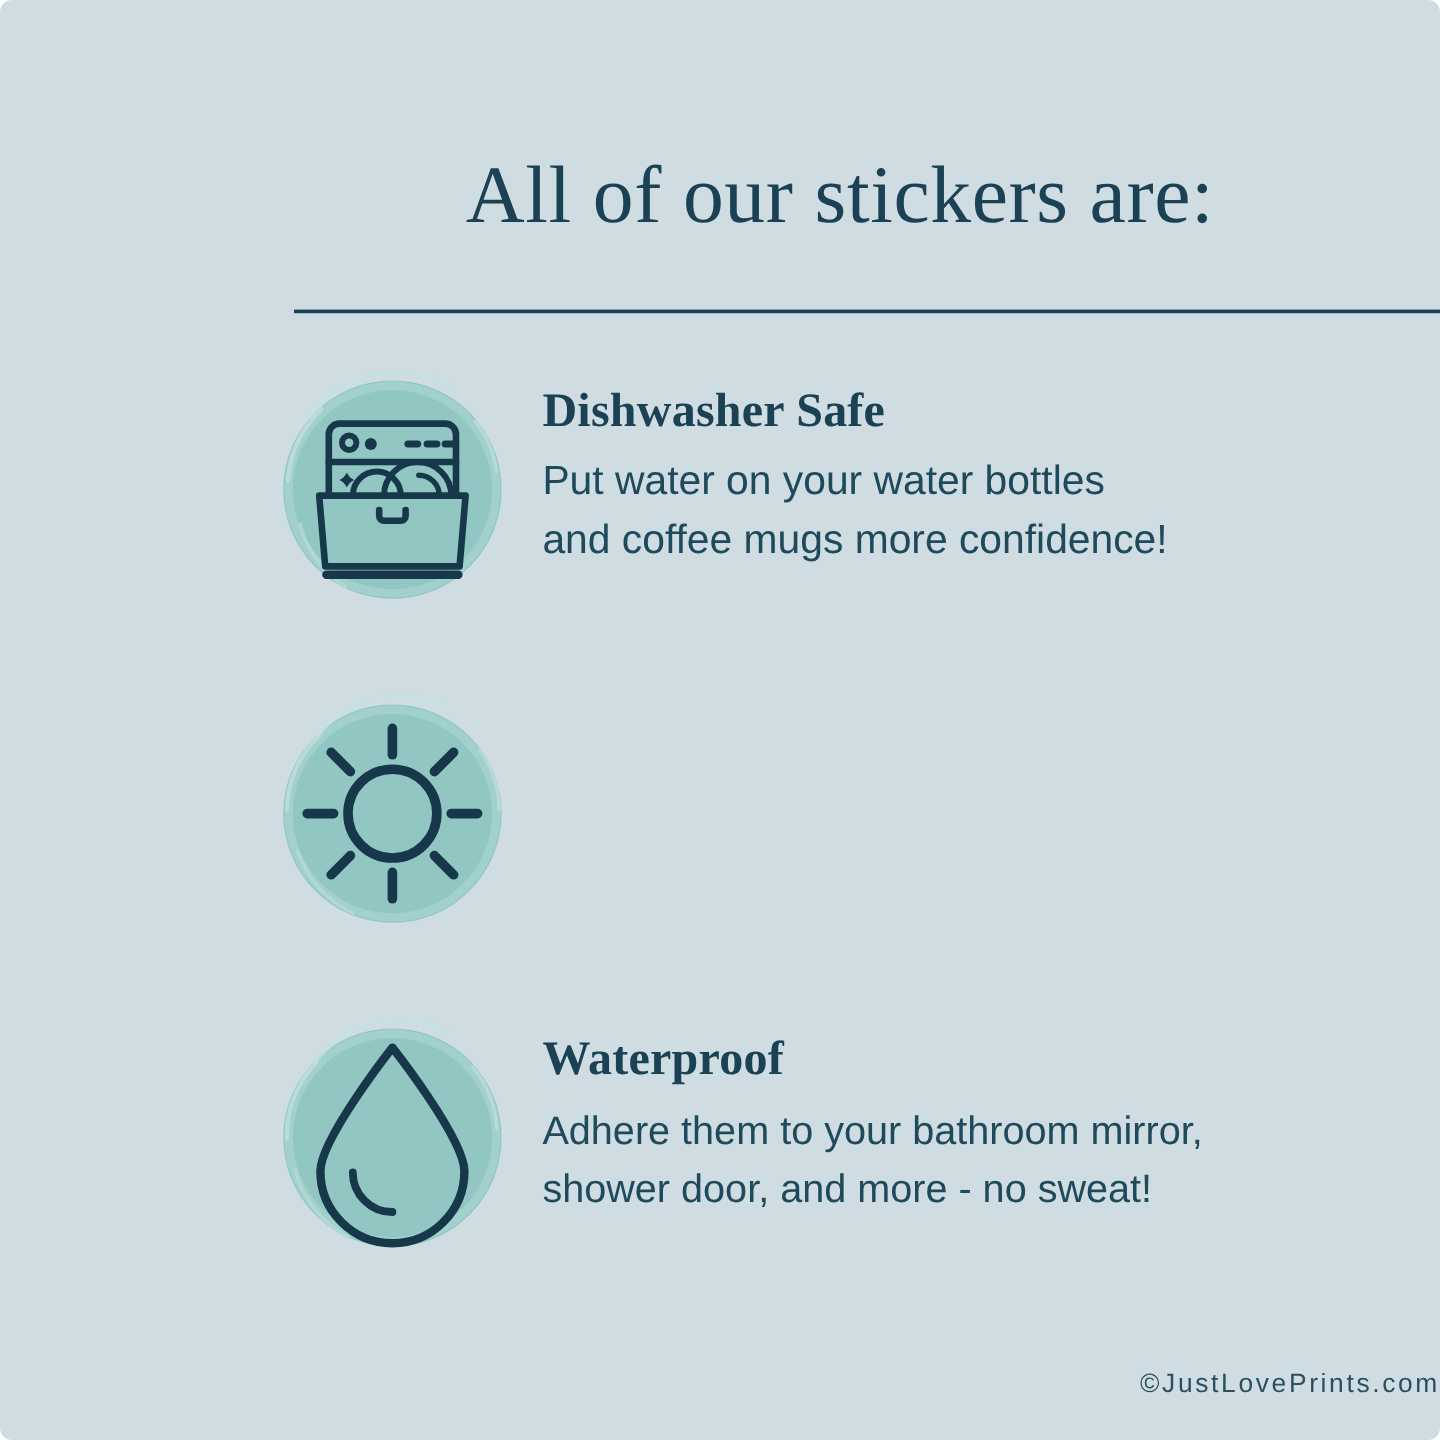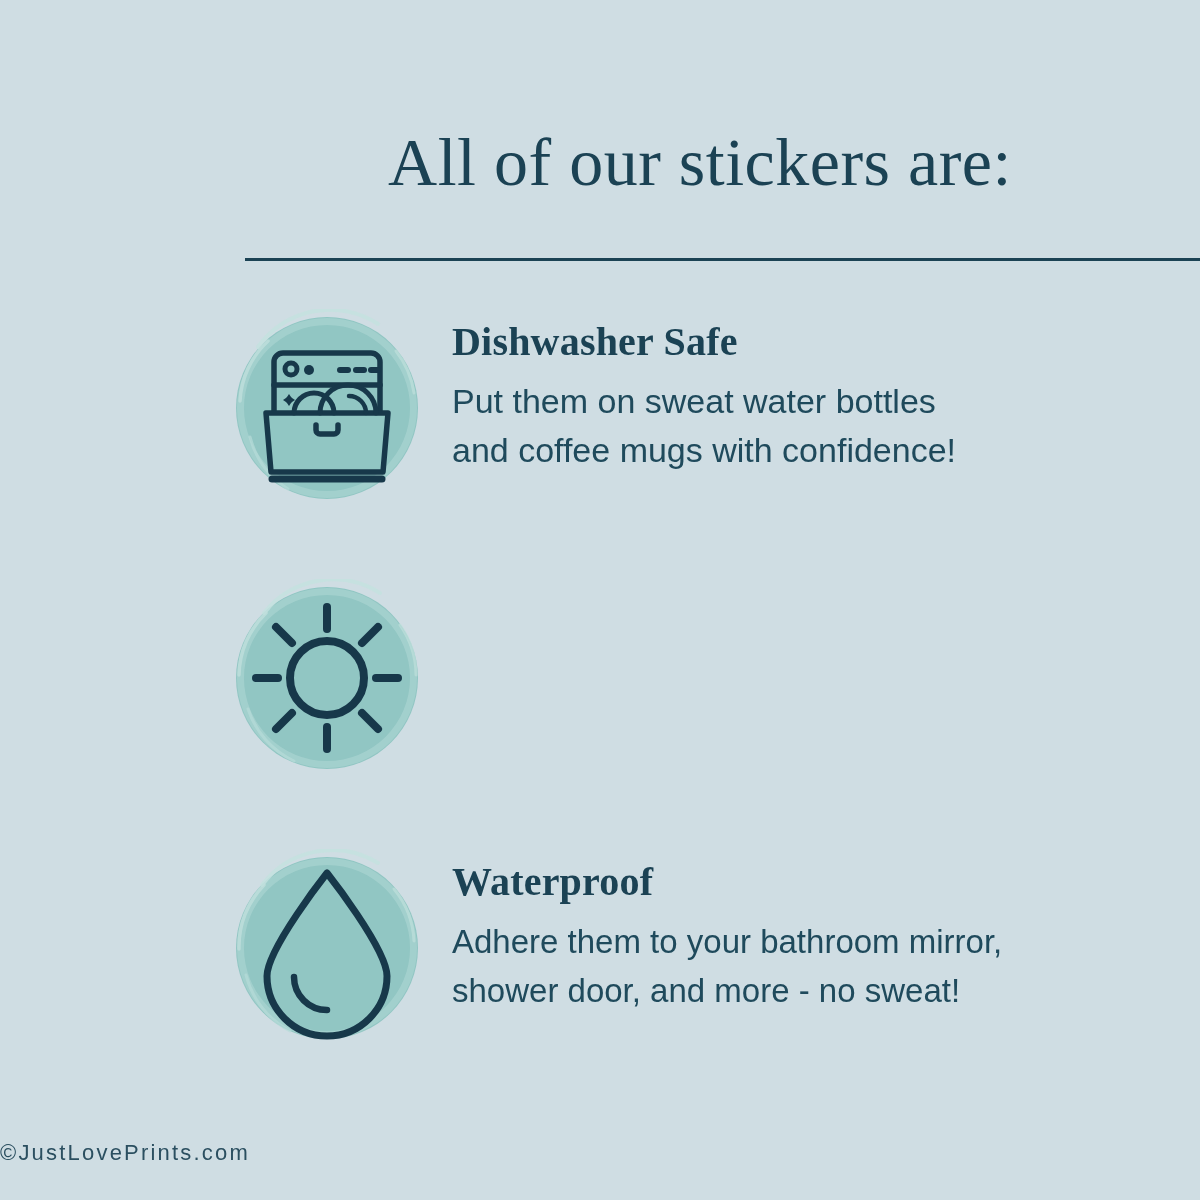--- a/index.html
+++ b/index.html
@@ -13,20 +13,21 @@
     overflow: hidden;
     font-family: "Liberation Sans", sans-serif;
   }
 
   #page {
     position: relative;
     width: 1200px;
     height: 1200px;
     background: #cfdde3;
     box-sizing: border-box;
+    border-radius: 10px;
   }
 
   
   .title {
     position: absolute;
     left: 245px;
     top: 122px;
     width: 910px;
     text-align: center;
     font-family: "Liberation Serif", "DejaVu Serif", serif;
@@ -102,21 +103,21 @@
   .feature-2 .feature-text { top: 14px; }
   .feature-3 .feature-text { left: 452px; top: 14px; }
   .feature-3 .feature-desc { font-size: 33px; }
 
   
   .footer {
     position: absolute;
     left: 0;
     top: 1140px;
     width: 1200px;
-    text-align: left;
+    text-align: right;
     font-family: "Liberation Sans", sans-serif;
     font-size: 22px;
     letter-spacing: 2.2px;
     color: #2b4f60;
   }
 </style>
 </head>
 <body>
 
 <div id="page">
@@ -166,22 +167,22 @@
         </g>
 
         <path d="M61 85 l4 6 l-4 6 l-4 -6 Z" fill="#17384a"></path>
         <path d="M55 91 l6 -4 l6 4 l-6 4 Z" fill="#17384a"></path>
       </svg>
     </div>
 
     <div class="feature-text">
       <div class="feature-heading">Dishwasher Safe</div>
       <div class="feature-desc">
-        <span class="line">Put them on sweat water bottles</span>
-        <span class="line">and coffee mugs with confidence!</span>
+        <span class="line">Put water on your water bottles</span>
+        <span class="line">and coffee mugs more confidence!</span>
       </div>
     </div>
   </div>
 
   <div class="feature feature-2">
 
     <div class="icon-wrap">
       <svg viewBox="0 0 198 198" xmlns="http://www.w3.org/2000/svg">
         <circle cx="99" cy="99" r="91" fill="#91c6c3"></circle>
         <path d="M99 9 A90 90 0 1 0 99 189 A90 90 0 1 0 99 9 Z M99 16 A83 83 0 1 1 99 182 A83 83 0 1 1 99 16 Z" fill="#a8d3d0" opacity="0.75"></path>

